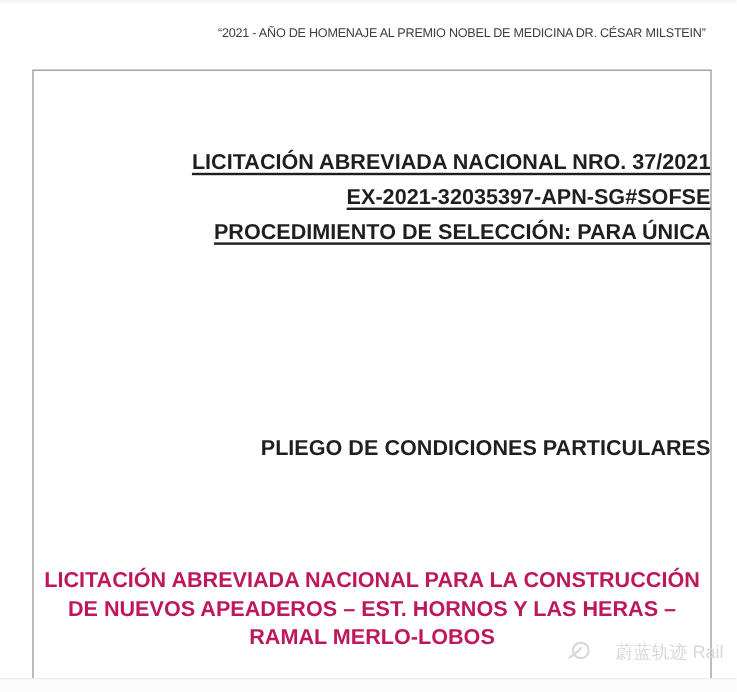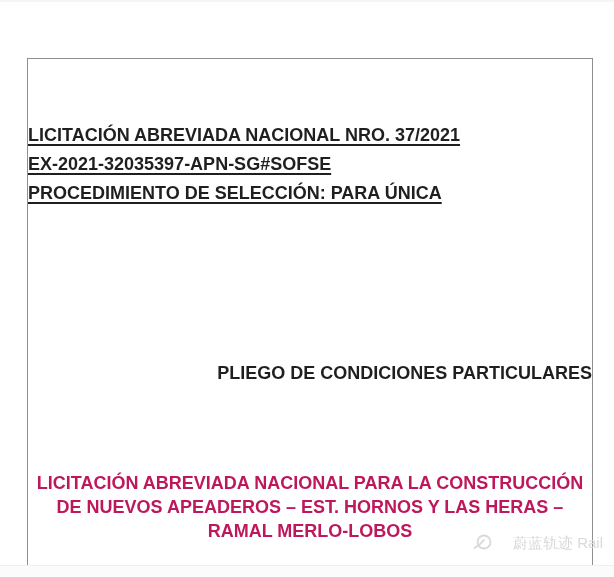--- a/index.html
+++ b/index.html
@@ -38,21 +38,21 @@
     height: 530px; 
     border: 1.5px solid #8f8f8f;
     box-sizing: border-box;
     background: #ffffff;
   }
   .heading-block {
     position: absolute;
     left: 0;
     top: 62px;
     width: 100%;
-    text-align: left;
+    text-align: right;
   }
   .heading-line {
     display: block;
     font-size: 18px;
     font-weight: bold;
     line-height: 29px;
     color: #1f1f1f;
     text-decoration: underline;
     text-decoration-thickness: 2px;
     text-underline-offset: 3px;
@@ -112,20 +112,21 @@
     display: block;
   }
 </style>
 </head>
 <body>
 
 <div id="screen">
 
   <div class="top-edge"></div>
 
+  <div class="header-quote">“2021 - AÑO DE HOMENAJE AL PREMIO NOBEL DE MEDICINA DR. CÉSAR MILSTEIN”</div>
 
   <div class="page">
 
     <div class="heading-block">
       <span class="heading-line">LICITACIÓN ABREVIADA NACIONAL NRO. 37/2021</span>
       <span class="heading-line">EX-2021-32035397-APN-SG#SOFSE</span>
       <span class="heading-line">PROCEDIMIENTO DE SELECCIÓN: PARA ÚNICA</span>
     </div>
 
     <div class="section-title">PLIEGO DE CONDICIONES PARTICULARES</div>

